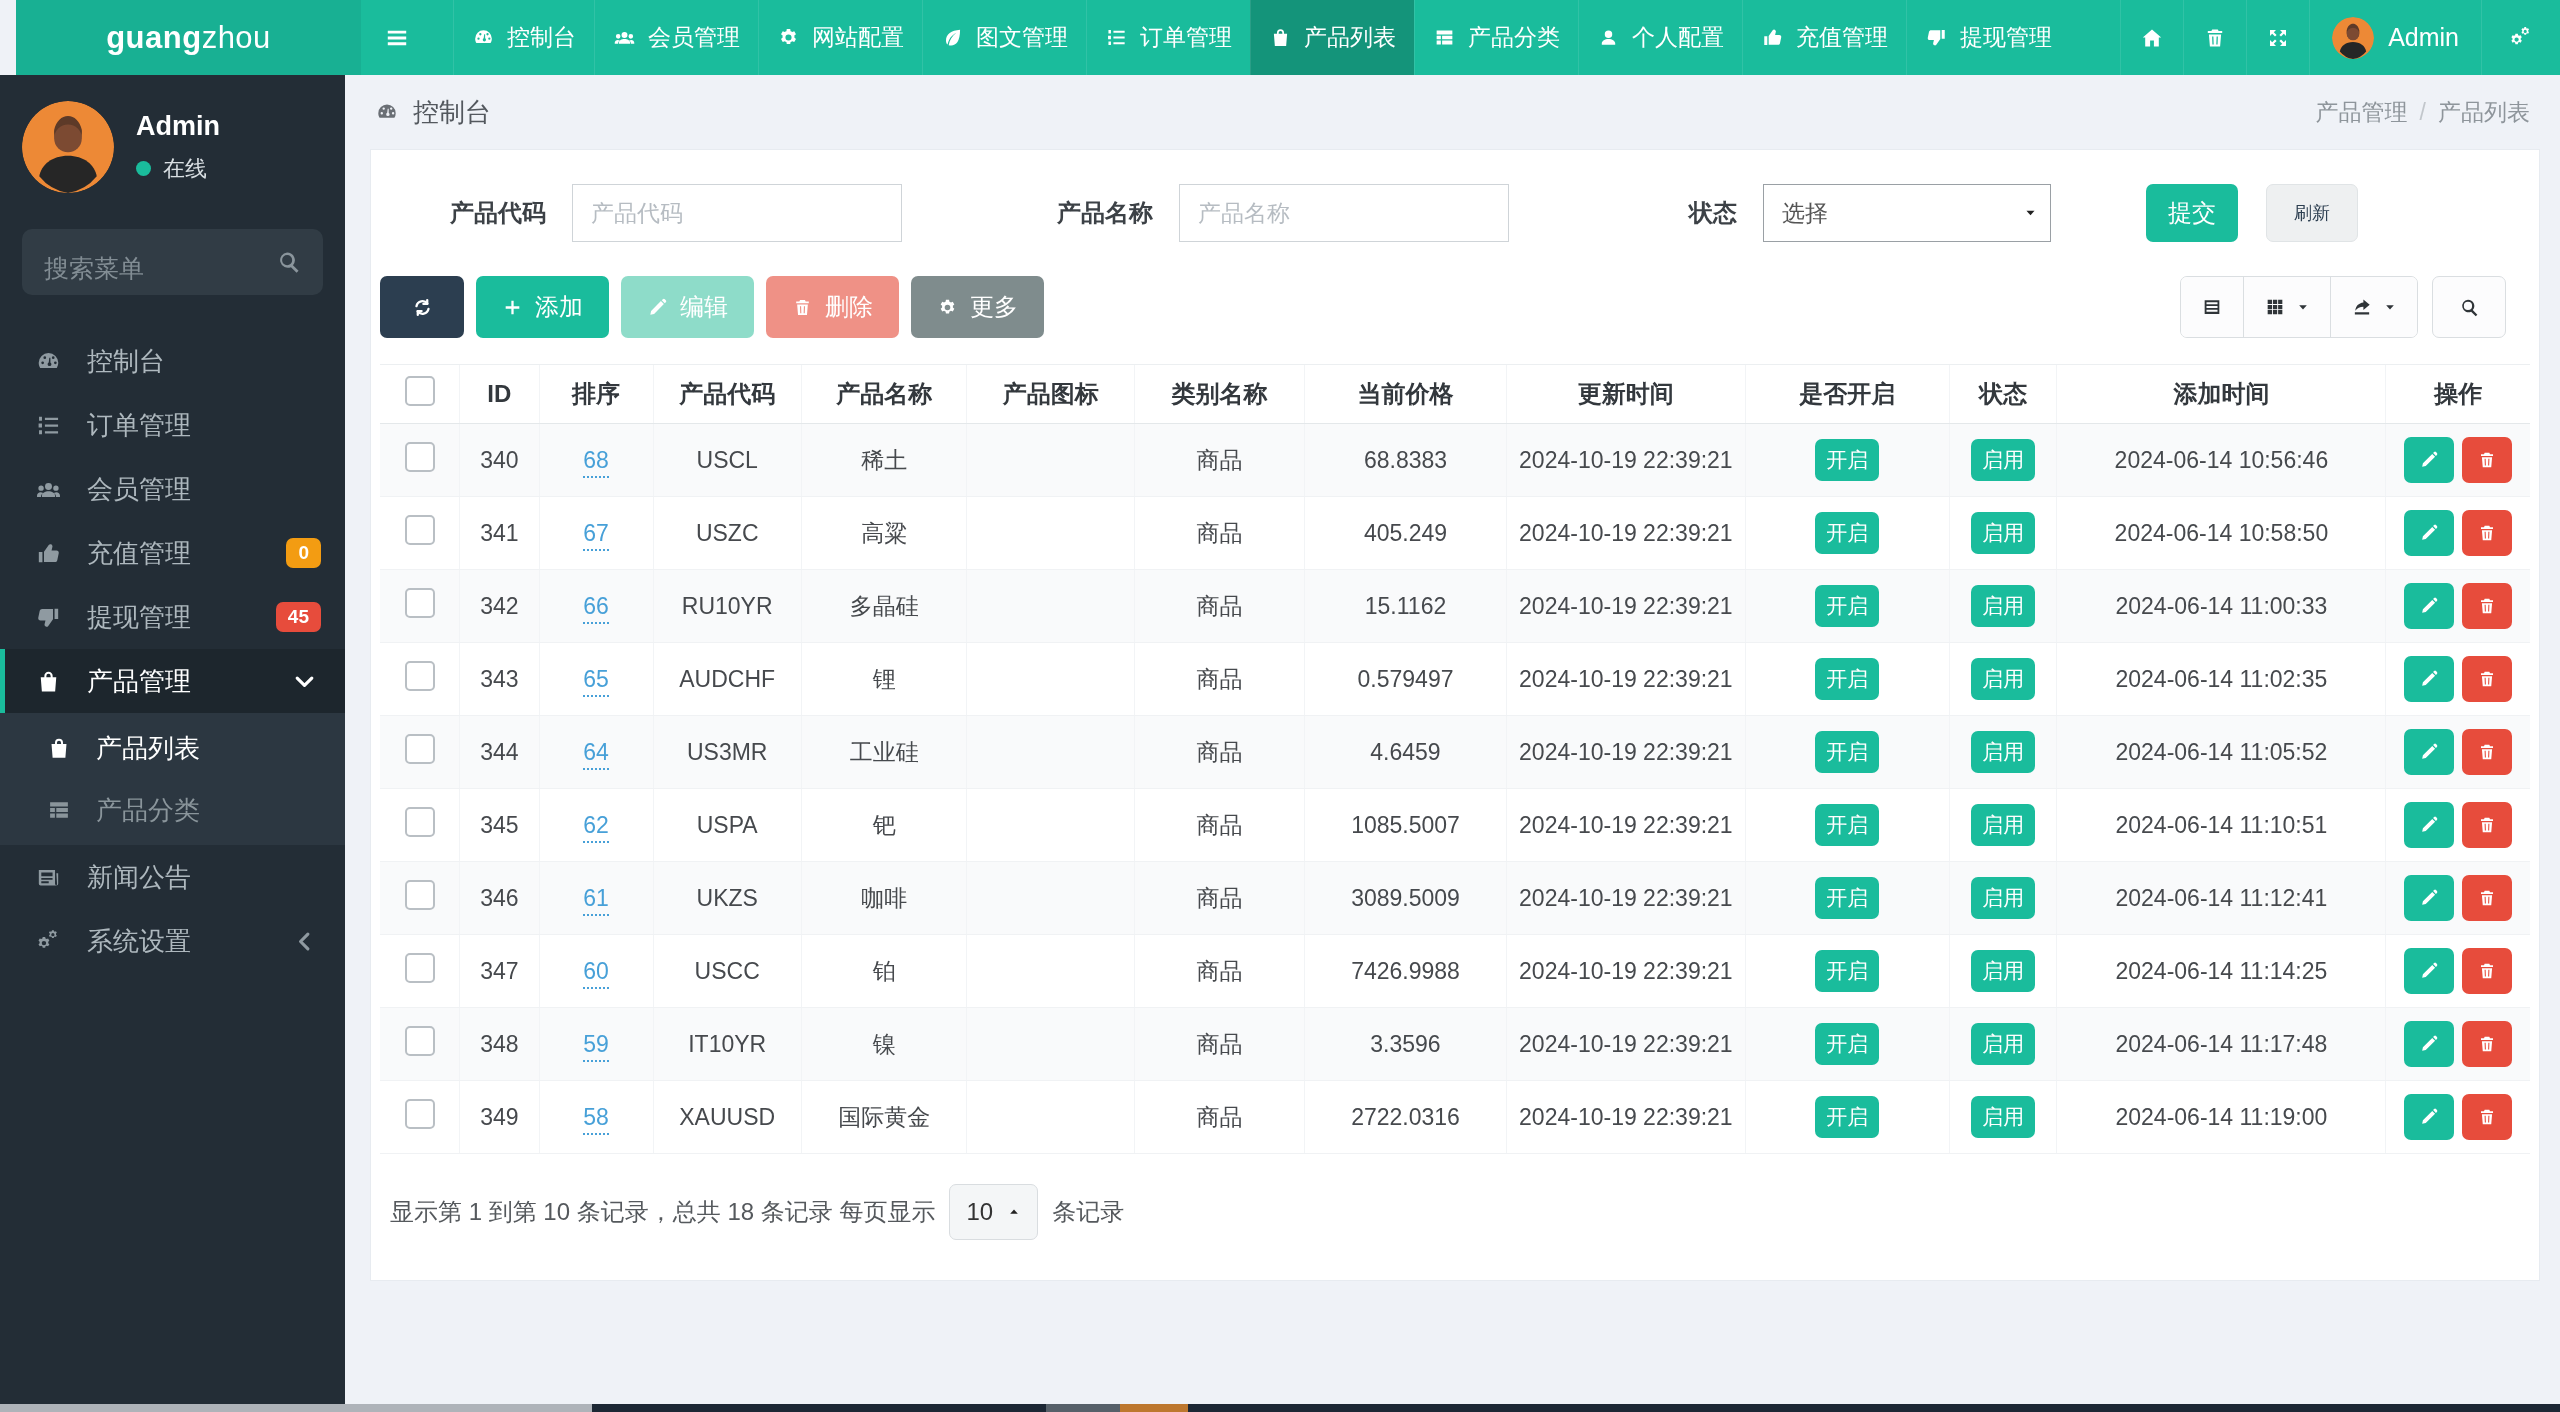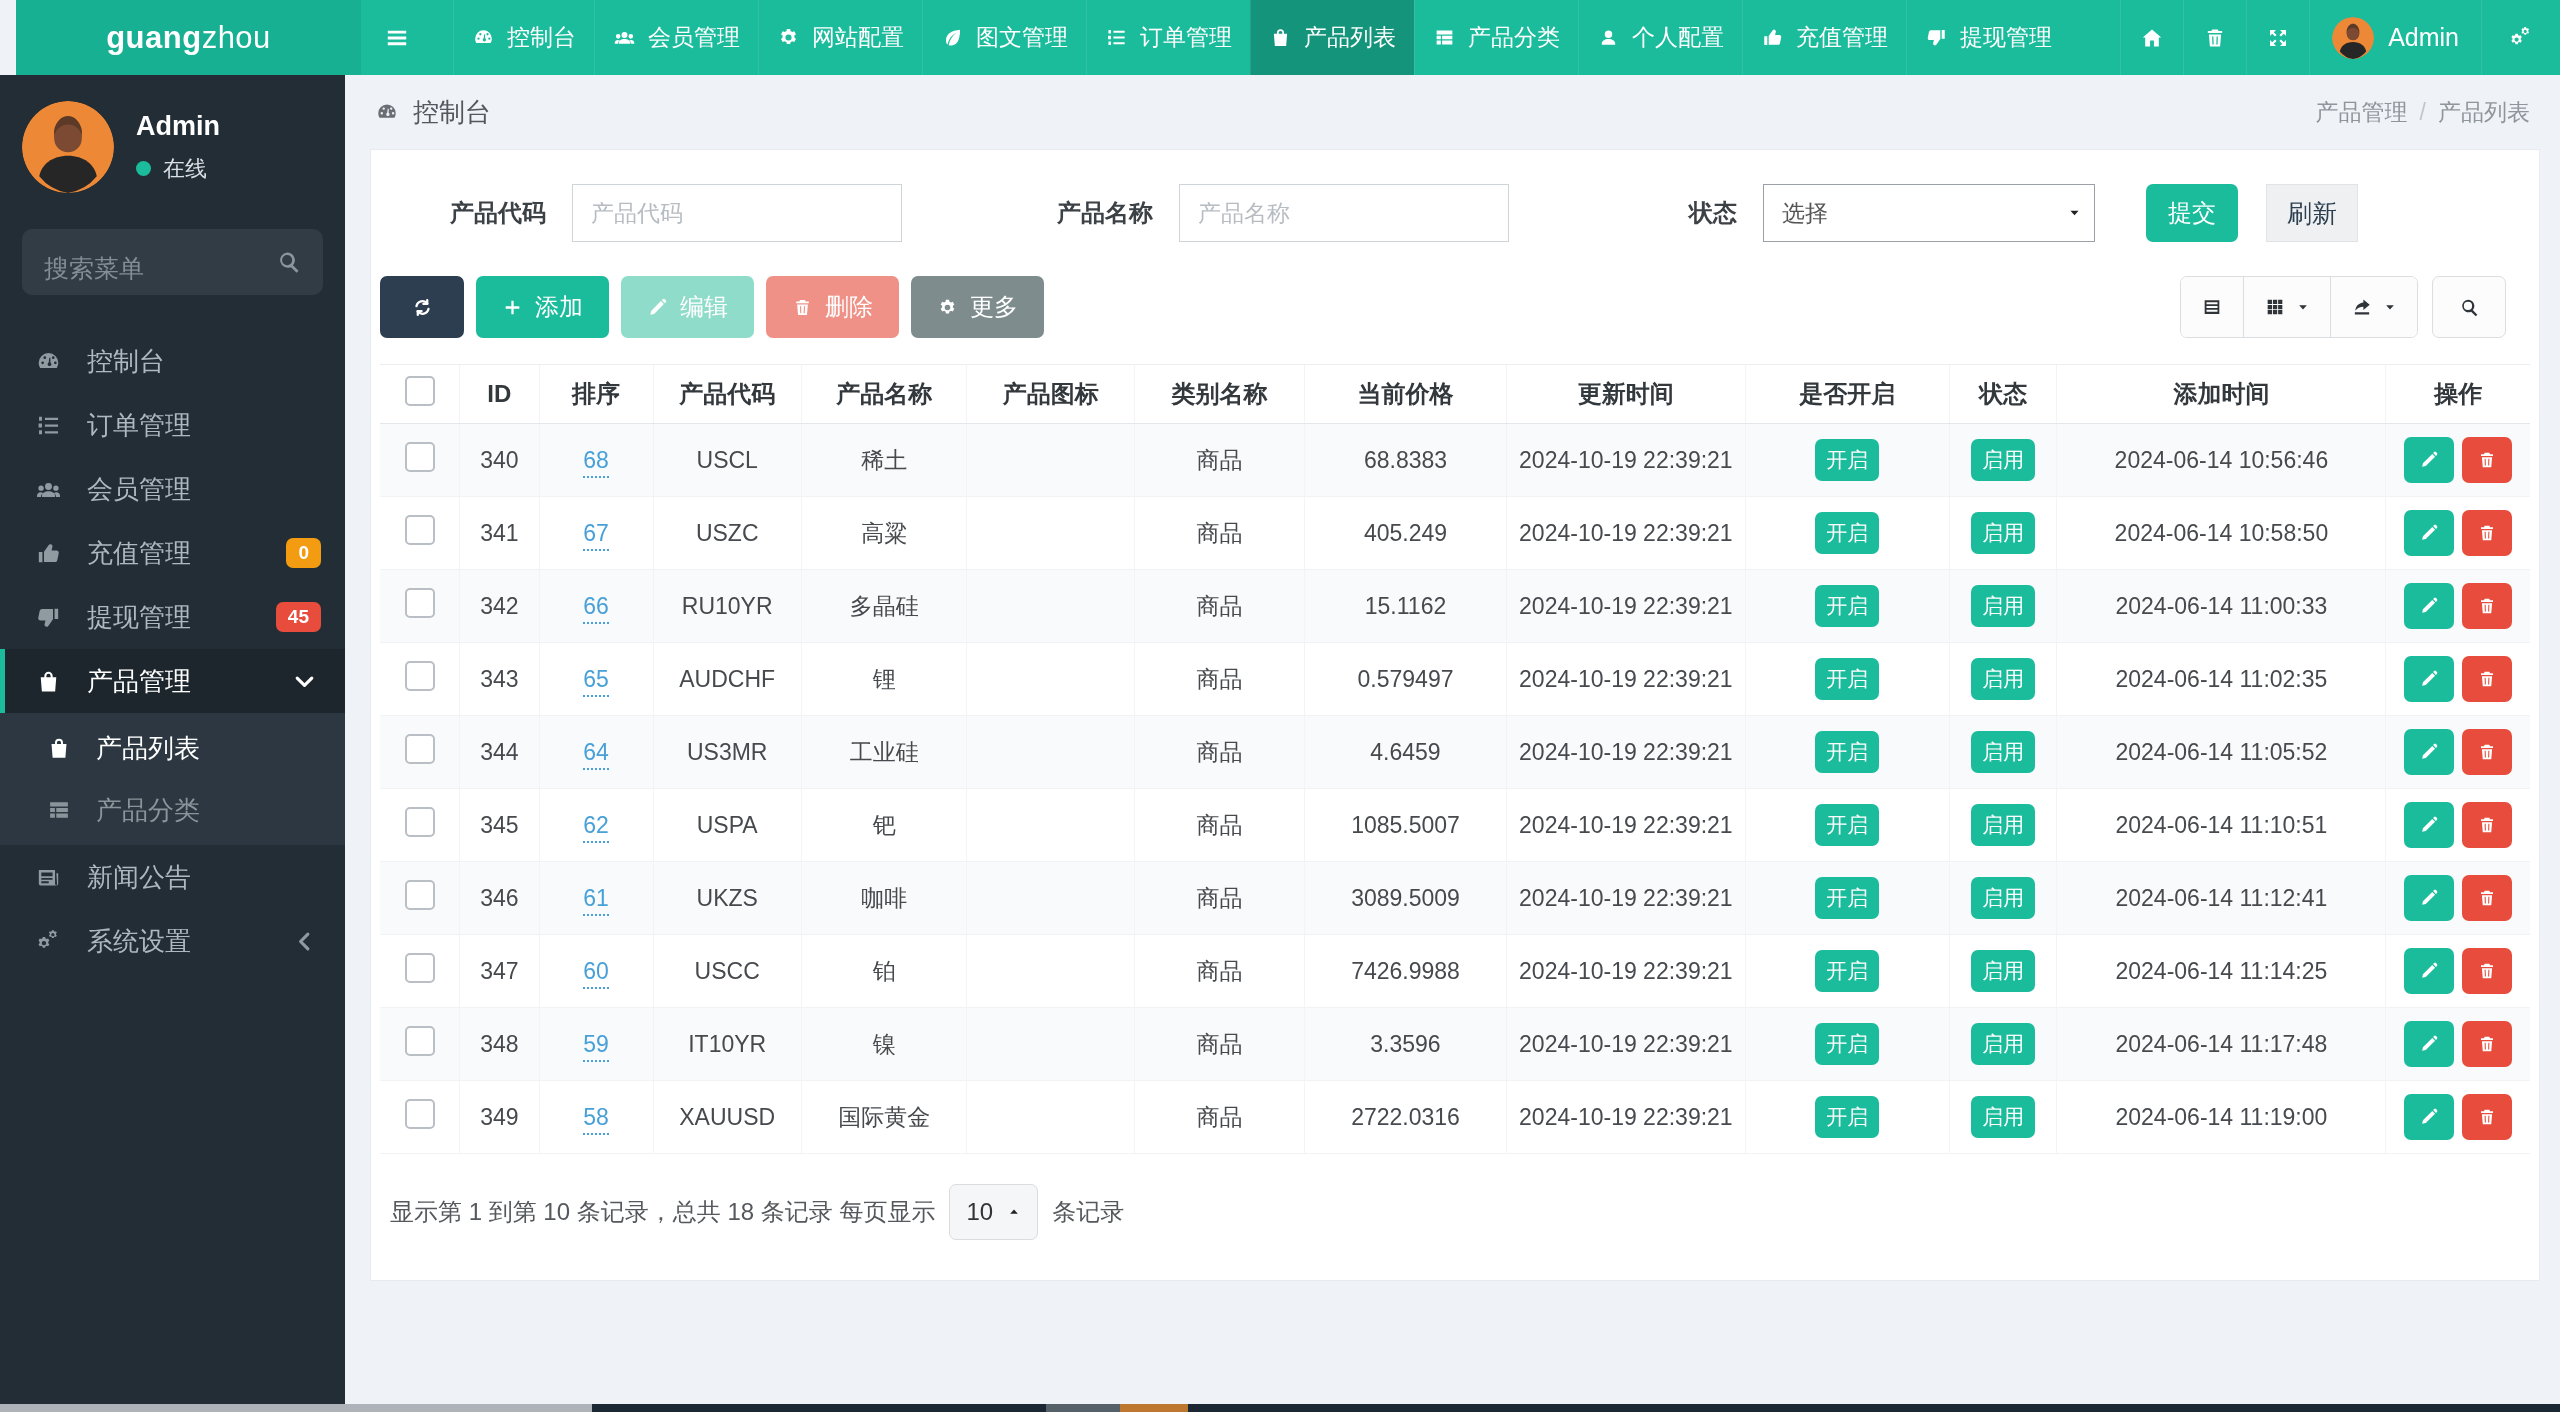--- a/index.html
+++ b/index.html
@@ -70,27 +70,27 @@
 
   .card{margin:0 20px 0 25px;background:#fff;border:1px solid #e7ebf0;padding:0 9px 6px 9px}
 
   .filter-row{display:flex;align-items:center;padding:34px 0 4px 70px;font-size:24px;color:#3c4146}
   .fgroup{display:flex;align-items:center;gap:26px;white-space:nowrap}
   .flabel{font-weight:600}
   .tinput{width:292px;height:56px;border:1px solid #cfd4d8;padding:0 18px;font-size:23px;color:#555;outline:none}
   .tinput::placeholder{color:#b6bcc2}
   .g2{margin-left:155px}.g3{margin-left:180px}
   .tselect{width:252px;height:56px;border:1px solid #9aa0a5;background:#fff;display:flex;align-items:center;
-           padding:0 60px 0 18px;color:#555;font-size:23px;position:relative;cursor:pointer}
+           padding:0 16px 0 18px;color:#555;font-size:23px;position:relative;cursor:pointer}
   .tselect .icon{position:absolute;right:12px;top:20px;font-size:15px;color:#222}
   .fbuttons{margin-left:auto;margin-right:172px;display:flex;gap:28px}
   .btn-submit{width:92px;height:58px;border:none;border-radius:7px;background:#1abc9c;color:#fff;
               font-size:24px;cursor:pointer}
-  .btn-refresh{width:92px;height:58px;border:1px solid #e0e4e6;border-radius:0;background:#eef0f1;
-               color:#2c3e50;font-size:25px;cursor:pointer}
+  .btn-refresh{width:92px;height:58px;border:1px solid #e0e4e6;border-radius:7px;background:#eef0f1;
+               color:#2c3e50;font-size:18px;cursor:pointer}
 
   .toolbar-row{display:flex;align-items:center;margin-top:30px;padding-right:24px}
   .tb-left{display:flex;gap:12px}
   .tbtn{height:62px;border:none;border-radius:7px;color:#fff;font-size:24px;display:flex;
         align-items:center;gap:12px;padding:0 26px;cursor:pointer;white-space:nowrap}
   .tbtn .icon{font-size:21px}
   .tbtn-refresh{background:#2c3e50;width:84px;justify-content:center;padding:0;font-size:22px}
   .tbtn-add{background:#1abc9c}
   .tbtn-edit{background:#8edcc9}
   .tbtn-del{background:#ef9186}

